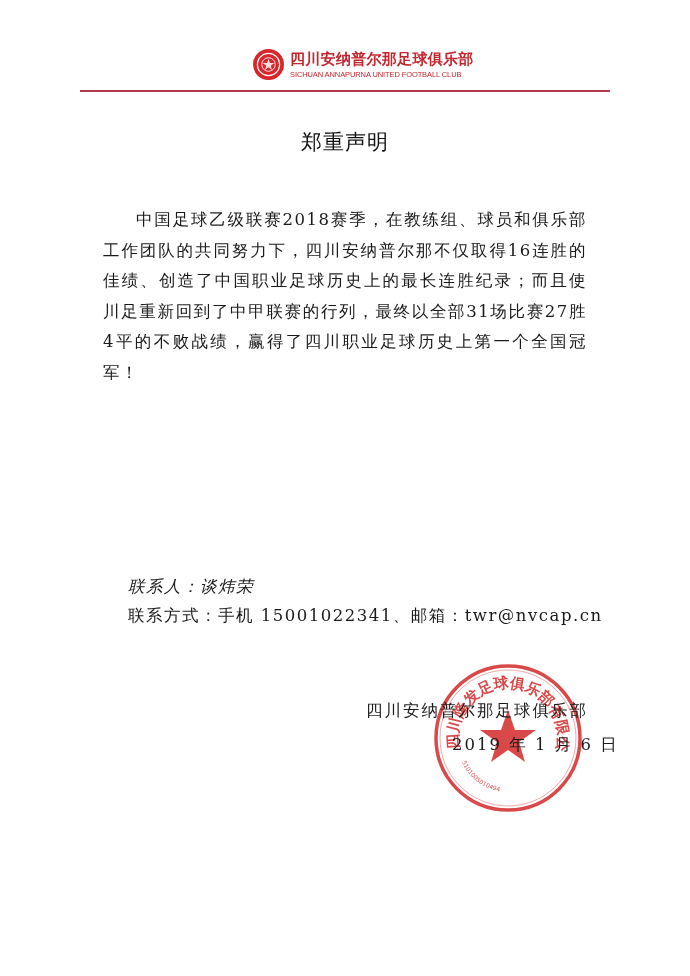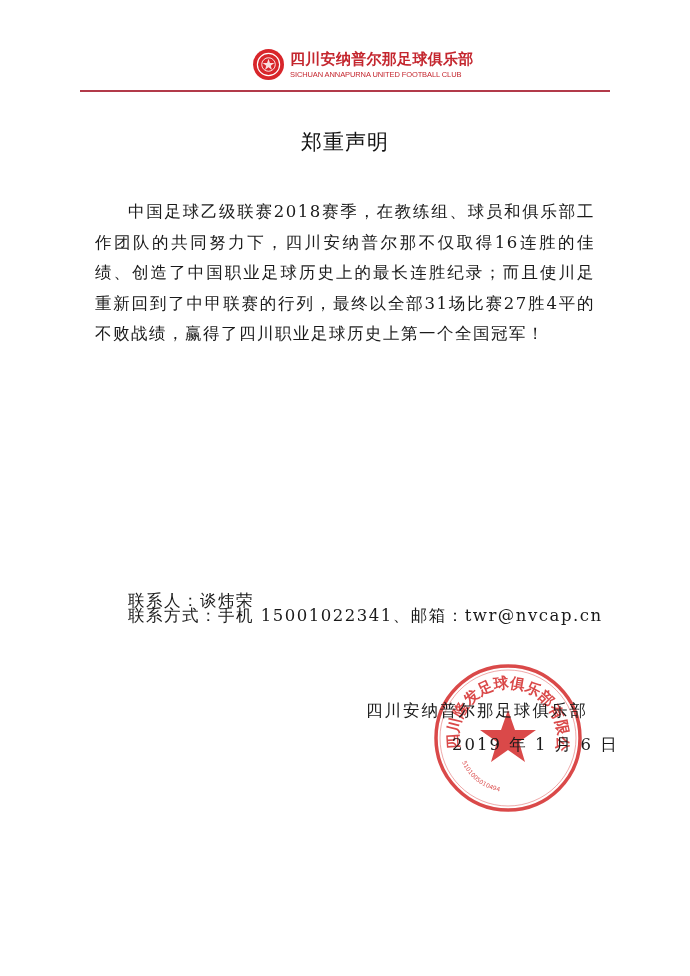--- a/index.html
+++ b/index.html
@@ -11,21 +11,21 @@
   .logo svg { width: 31px; height: 31px; }
   .club-cn { position: absolute; left: 290px; top: 4px; font-family: "DejaVu Sans", sans-serif;
              font-size: 15px; font-weight: bold; color: #c4262e; letter-spacing: 0.3px; white-space: nowrap; }
   .club-en { position: absolute; left: 290px; top: 24px; font-family: "Liberation Sans", sans-serif;
              font-size: 7.5px; color: #c4262e; white-space: nowrap; letter-spacing: -0.1px; }
   .divider { position: absolute; left: 80px; top: 90px; width: 530px; height: 2px; background: #b23a4a; }
   .title { position: absolute; left: 0; width: 690px; top: 128px; text-align: center;
            font-size: 21px; letter-spacing: 1px; color: #111; }
   .body { position: absolute; left: 95px; top: 197px; width: 500px; font-size: 16.5px; line-height: 30.5px;
           text-align: justify; letter-spacing: 1.5px; }
-  .body p { margin: 0; text-indent: 33px; }
+  .body p { margin: 8px; text-indent: 33px; }
   .contact { position: absolute; left: 128px; font-size: 16.5px; letter-spacing: 1.5px; white-space: nowrap; }
   .sign { position: absolute; font-size: 16.5px; letter-spacing: 2px; white-space: nowrap; }
   .stamp { position: absolute; left: 432px; top: 662px; width: 152px; height: 152px; opacity: 0.85; }
 </style>
 </head>
 <body>
 
 <div class="header">
   <div class="logo">
     <svg viewBox="0 0 32 32">
@@ -40,21 +40,21 @@
 </div>
 
 <div class="divider"></div>
 
 <div class="title">郑重声明</div>
 
 <div class="body">
   <p>中国足球乙级联赛2018赛季，在教练组、球员和俱乐部工作团队的共同努力下，四川安纳普尔那不仅取得16连胜的佳绩、创造了中国职业足球历史上的最长连胜纪录；而且使川足重新回到了中甲联赛的行列，最终以全部31场比赛27胜4平的不败战绩，赢得了四川职业足球历史上第一个全国冠军！</p>
 </div>
 
-<div class="contact" style="top:590px;">联系人：谈炜荣</div>
+<div class="contact" style="top:576px;font-style:italic;">联系人：谈炜荣</div>
 <div class="contact" style="top:605px;">联系方式：手机 15001022341、邮箱：twr@nvcap.cn</div>
 
 <svg class="stamp" viewBox="0 0 152 152">
   <defs>
     <path id="arcTop" d="M 28 90 A 50 50 0 1 1 124 90"></path>
     <path id="arcBot" d="M 30 100 A 50 50 0 0 0 90 128"></path>
   </defs>
   <circle cx="76" cy="76" r="72" fill="none" stroke="#d42a2a" stroke-width="3.5"></circle>
   <circle cx="76" cy="76" r="68" fill="none" stroke="#d42a2a" stroke-width="0.8" opacity="0.6"></circle>
   <text font-family="DejaVu Sans, sans-serif" font-size="15" font-weight="bold" fill="#d42a2a">

